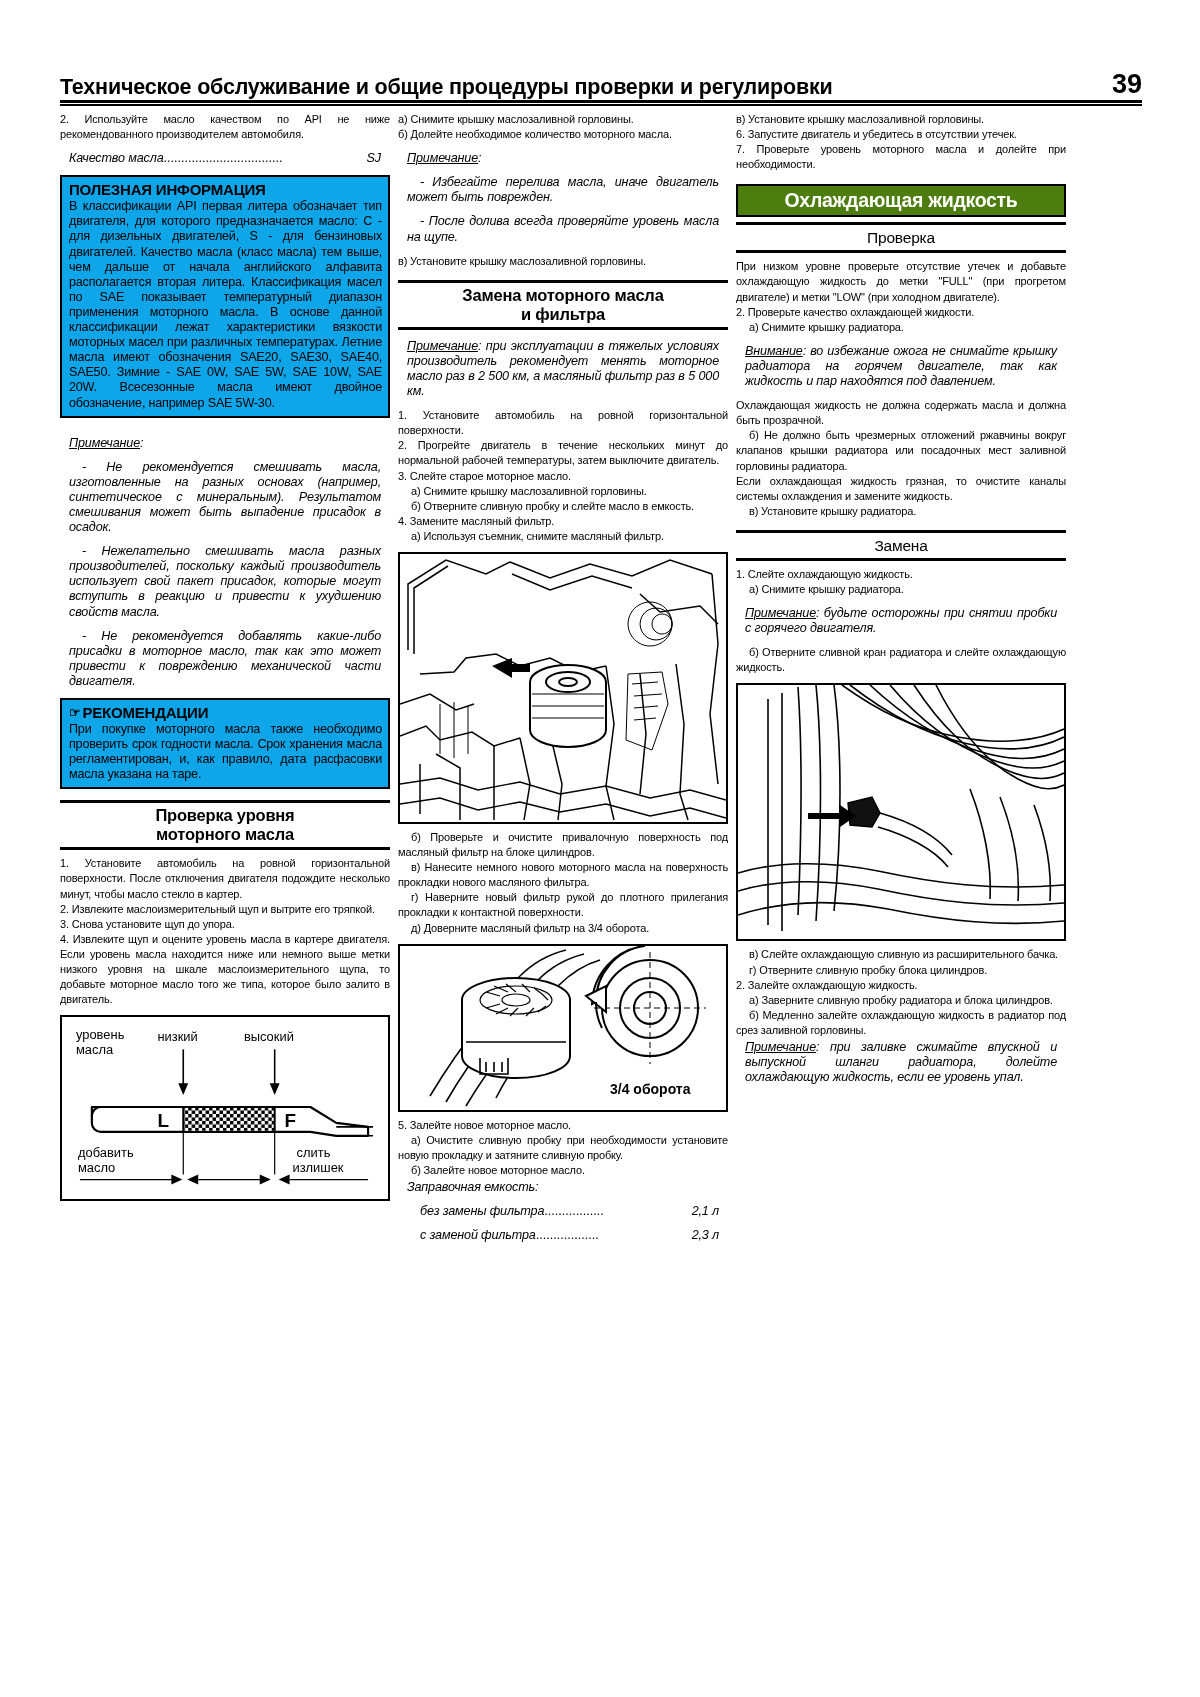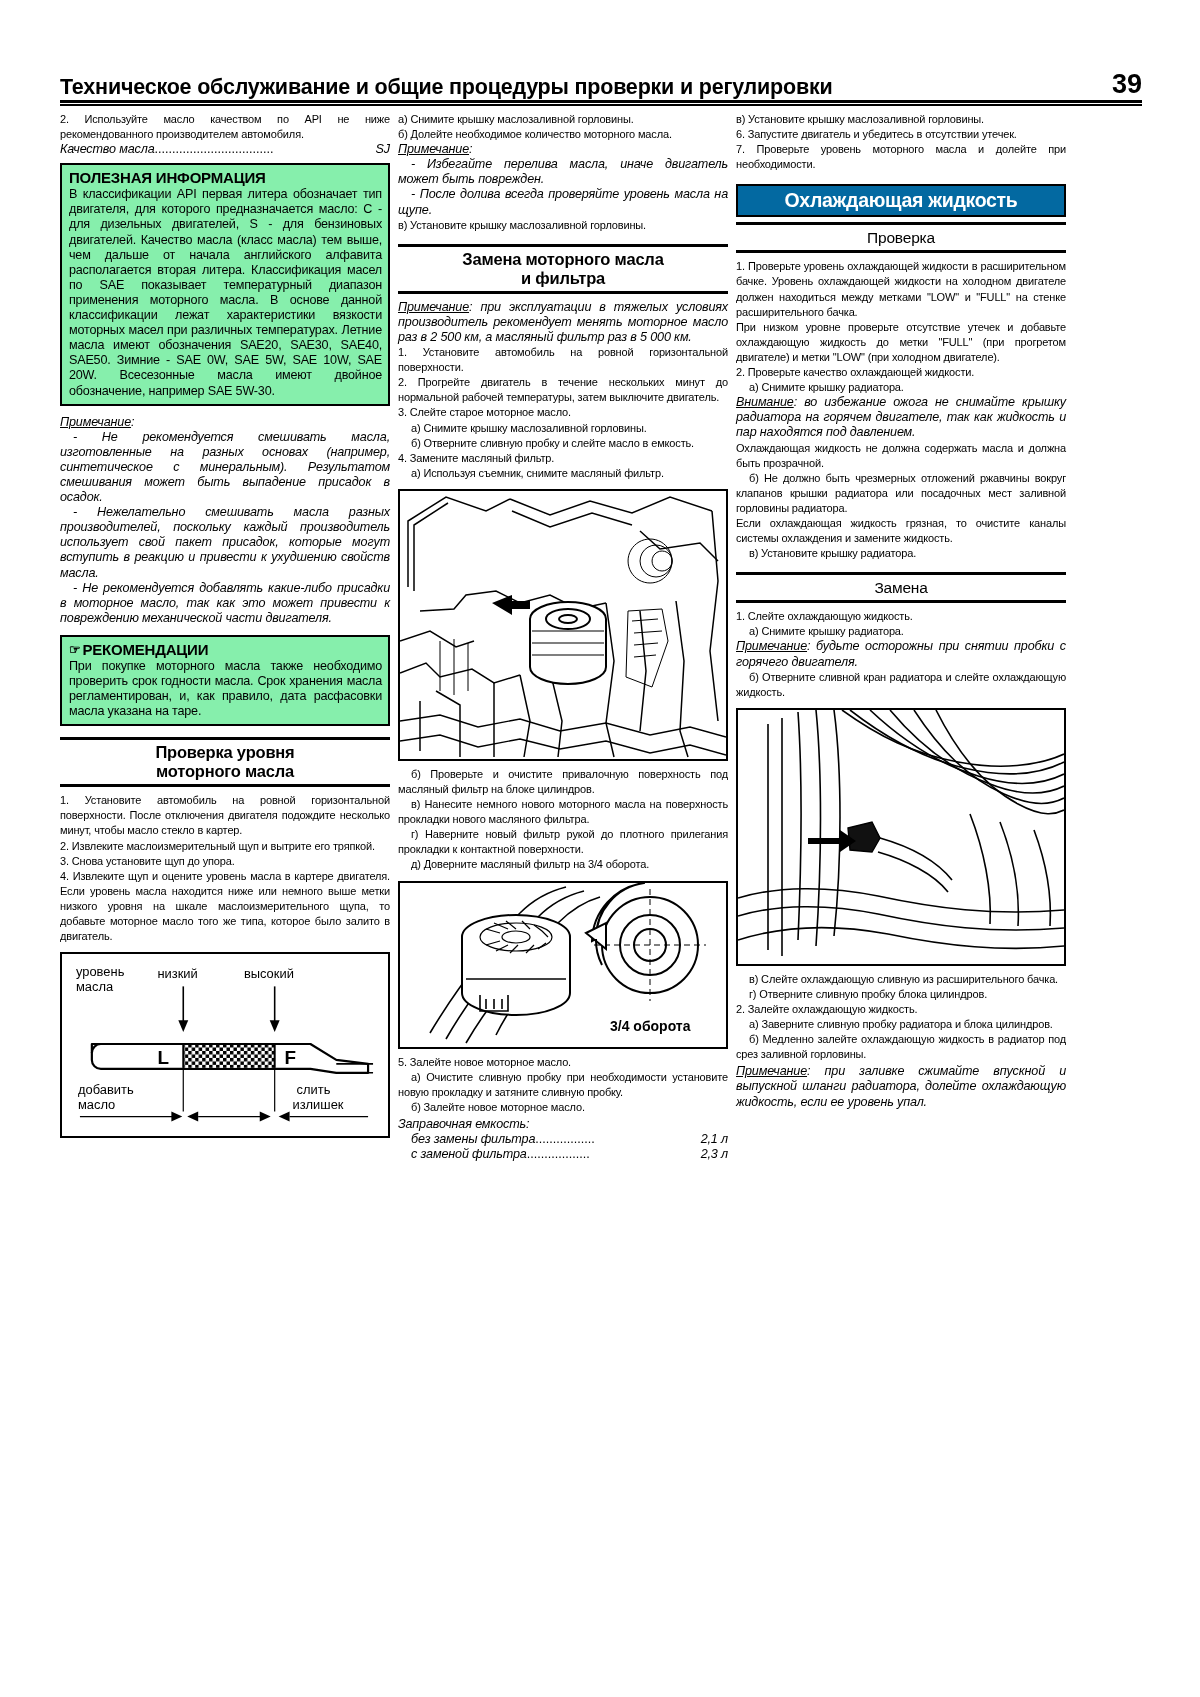--- a/index.html
+++ b/index.html
@@ -35,56 +35,56 @@
   .col-2 { left:338px; }
   .col-3 { left:676px; }
 
   
   p.t {
     margin:0 0 0 0; font-size:11px; line-height:15.1px;
     text-align:justify; letter-spacing:-0.15px;
   }
   p.t.ind { text-indent:13px; }
   p.it {
-    margin:0; font-size:12.6px; line-height:15.1px;
+    margin:9px; font-size:12.6px; line-height:15.1px;
     font-style:italic; text-align:justify; letter-spacing:-0.15px;
   }
   p.it.ind { text-indent:13px; }
   .u { text-decoration:underline; font-style:italic; font-weight:normal; }
   .dots { letter-spacing:0px; }
   .sp9 { height:9px; }
 
   
   .leader { display:inline-block; }
 
   
   .box {
     border:2.5px solid #000; padding:4px 6px 5px 7px; margin:6px 0 0 0;
-    background:#86efac;
+    background:#0ea5e9;
   }
   .box h4 {
     margin:0 0 1px 0; font-size:15px; font-weight:bold; letter-spacing:-0.2px;
   }
   .box p { margin:0; font-size:12.6px; line-height:15.1px; text-align:justify; letter-spacing:-0.2px;}
 
   
   .sect {
     margin:11px 0 6px 0;
     border-top:3.5px solid #000; border-bottom:3.5px solid #000;
     padding:3px 0 3px 0;
   }
   .sect h3 {
     margin:0; font-size:16.5px; font-weight:bold; text-align:center;
     line-height:19px; letter-spacing:-0.2px;
   }
   .sect.sub h3 { font-size:15.5px; font-weight:normal; }
 
   
   .banner {
-    margin:12px 0 0 0; background:#0369a1; color:#fff;
+    margin:12px 0 0 0; background:#4d7c0f; color:#fff;
     font-size:19.5px; font-weight:bold; text-align:center;
     padding:3px 4px 4px 4px; letter-spacing:-0.3px; line-height:22px;
     border:2px solid #000;
   }
 
   
   .fig {
     border:2.5px solid #000; margin:8px 0 6px 0; position:relative;
     background:#c4b5fd; overflow:hidden;
   }
@@ -368,21 +368,20 @@
       <p class="t">в) Установите крышку маслозаливной горловины.</p>
       <p class="t">6. Запустите двигатель и убедитесь в отсутствии утечек.</p>
       <p class="t">7. Проверьте уровень моторного масла и долейте при необходимости.</p>
 
       <div class="banner">Охлаждающая жидкость</div>
 
       <div class="sect sub" style="margin-top:5px;">
         <h3>Проверка</h3>
       </div>
 
-      <p class="t">1. Проверьте уровень охлаждающей жидкости в расширительном бачке. Уровень охлаждающей жидкости на холодном двигателе должен находиться между метками "LOW" и "FULL" на стенке расширительного бачка.</p>
       <p class="t">При низком уровне проверьте отсутствие утечек и добавьте охлаждающую жидкость до метки "FULL" (при прогретом двигателе) и метки "LOW" (при холодном двигателе).</p>
       <p class="t">2. Проверьте качество охлаждающей жидкости.</p>
       <p class="t ind">а) Снимите крышку радиатора.</p>
 
       <p class="it">
         <span class="u">Внимание</span><span>: во избежание ожога не снимайте крышку радиатора на горячем двигателе, так как жидкость и пар находятся под давлением.</span>
       </p>
 
       <p class="t">Охлаждающая жидкость не должна содержать масла и должна быть прозрачной.</p>
       <p class="t ind">б) Не должно быть чрезмерных отложений ржавчины вокруг клапанов крышки радиатора или посадочных мест заливной горловины радиатора.</p>

